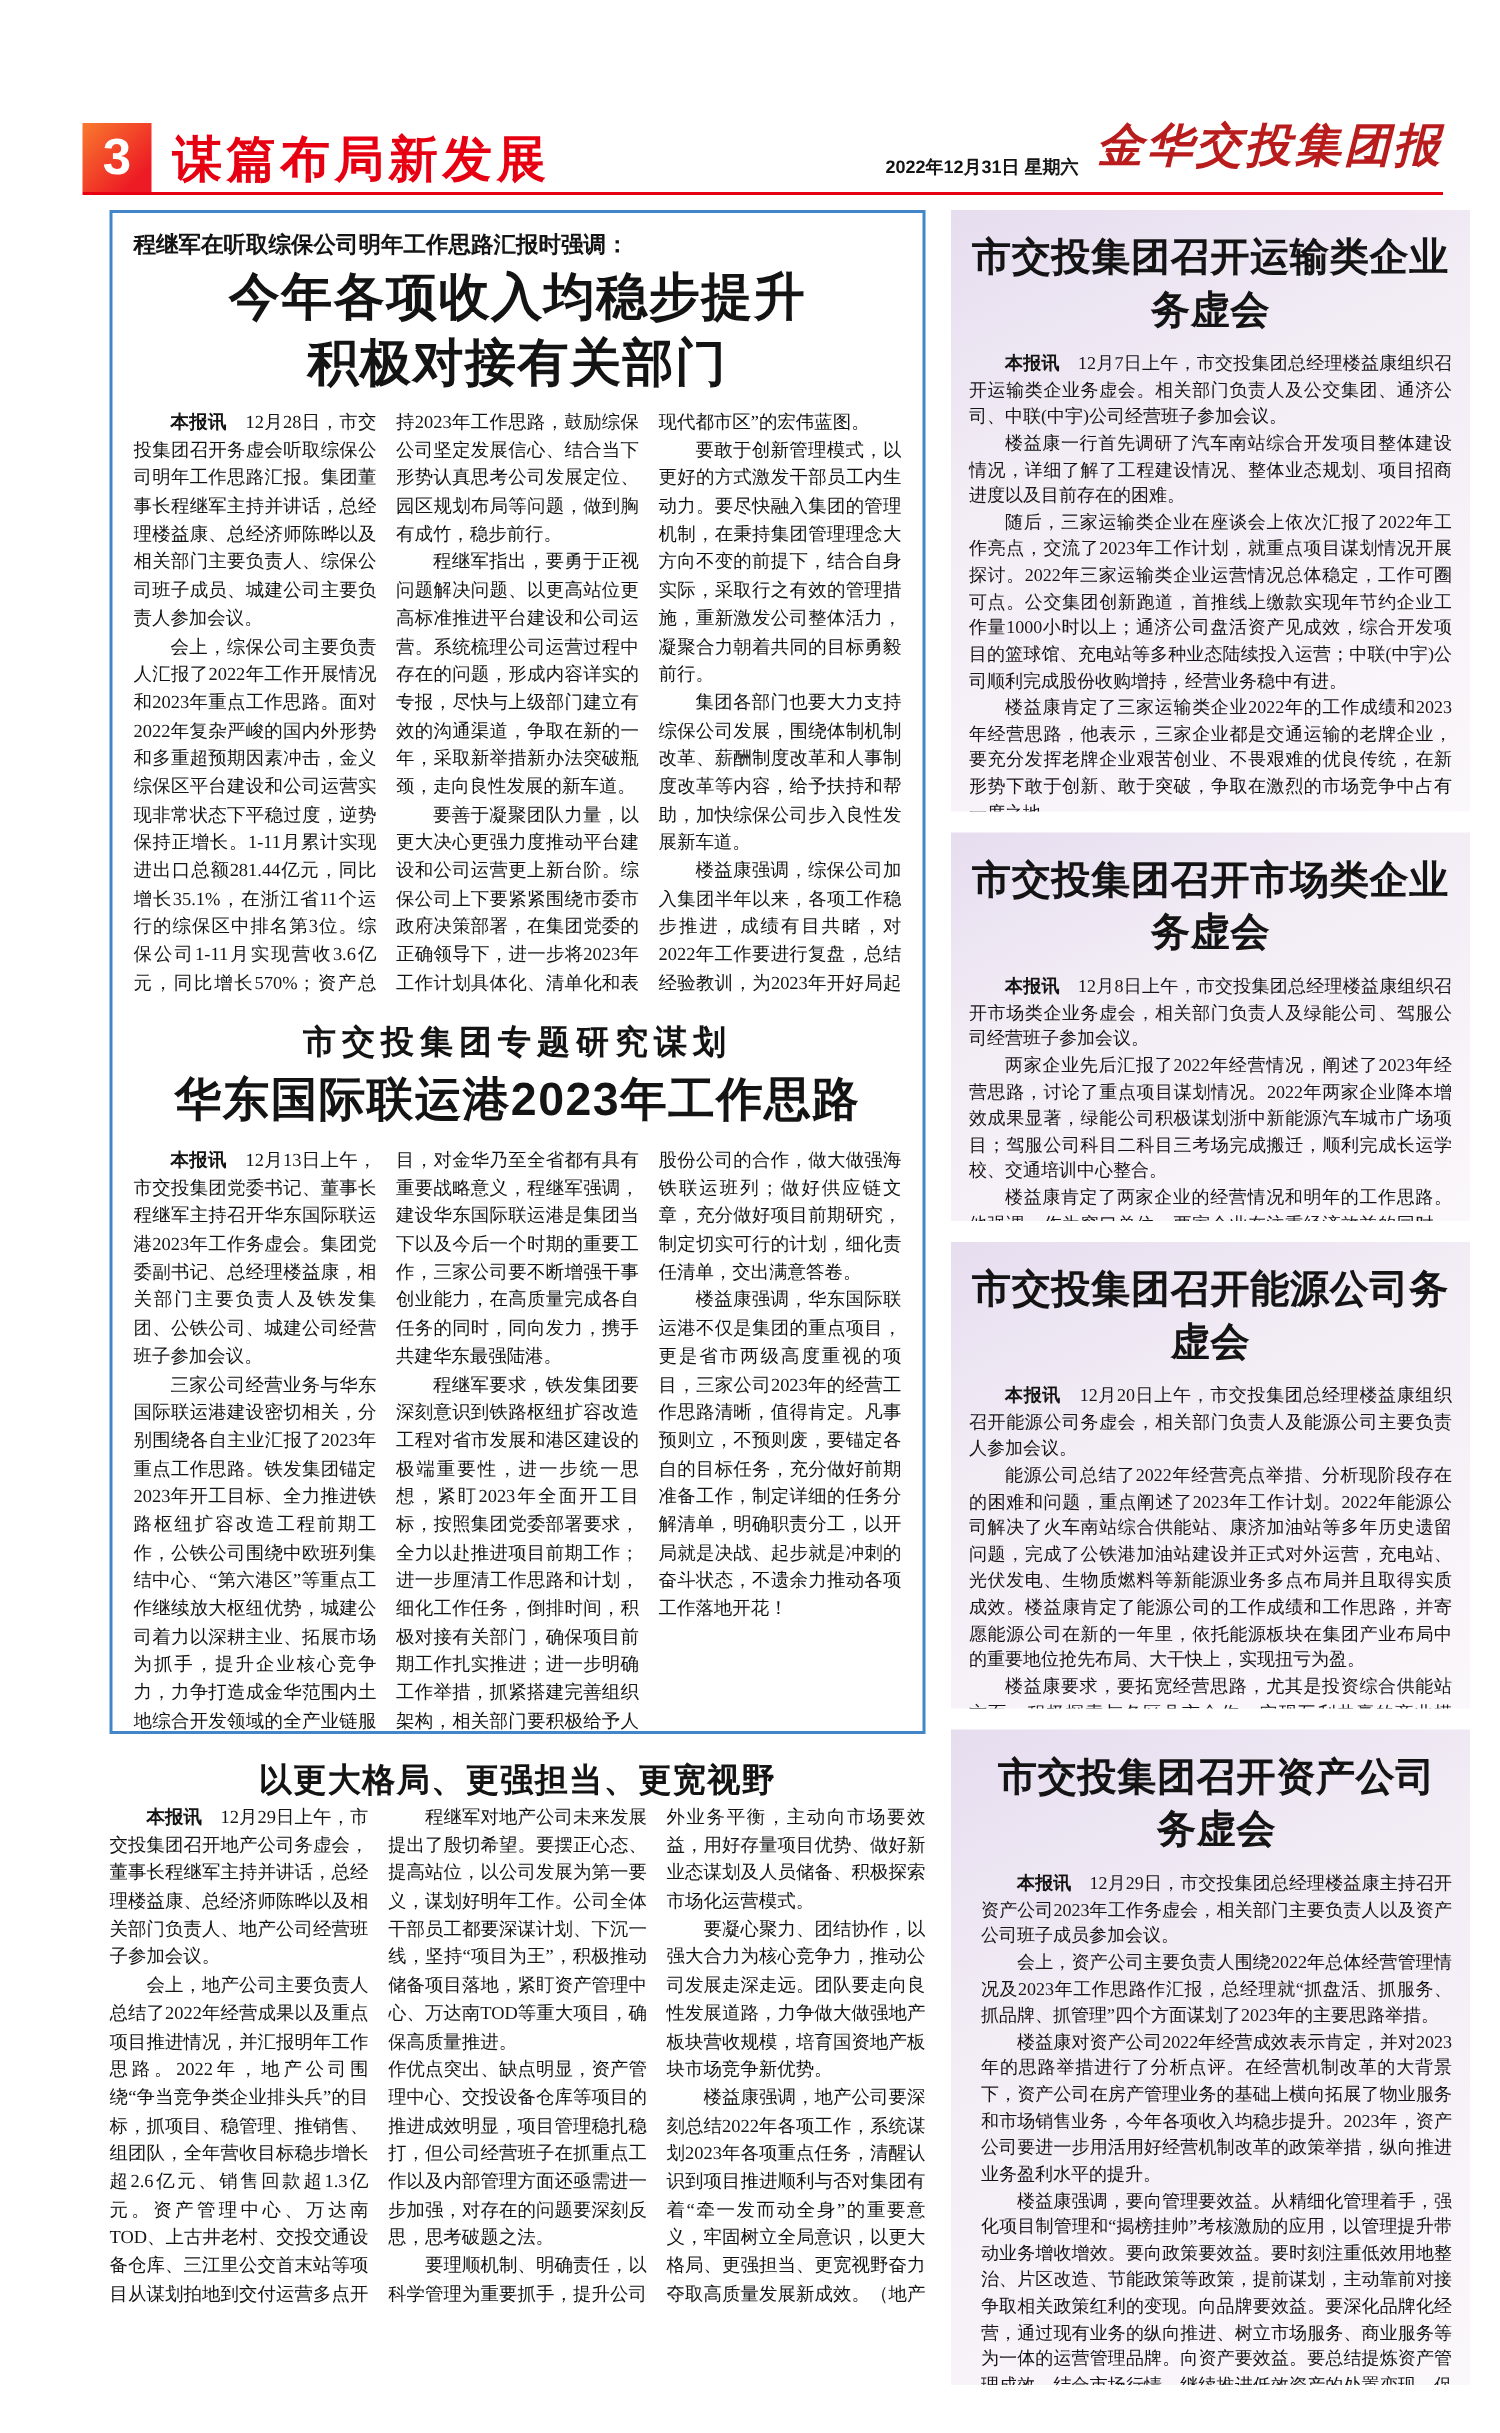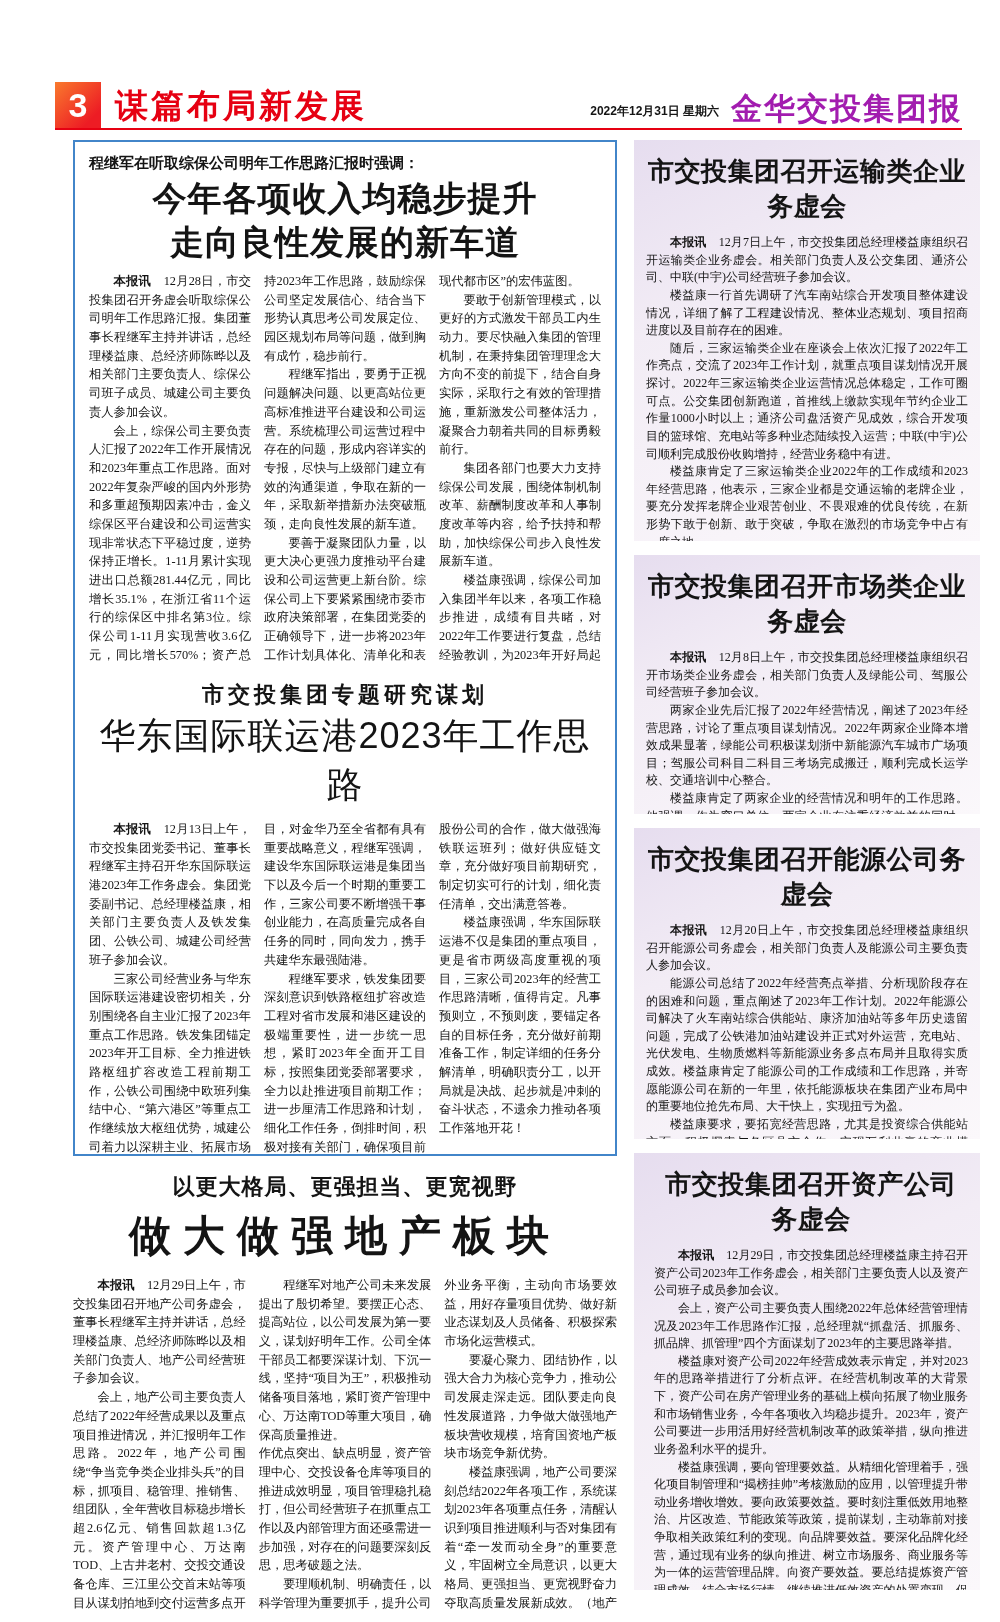--- a/index.html
+++ b/index.html
@@ -8,40 +8,40 @@
   
   .header{position:absolute;top:80px;left:55px;width:907px;height:50px;
           border-bottom:2px solid #e60012;display:flex;align-items:flex-end;box-sizing:border-box;}
   .pagenum{width:46px;height:46px;background:linear-gradient(135deg,#f97a2e 0%,#ed1c24 80%);
            color:#fff;font-family:"Liberation Sans","DejaVu Sans",sans-serif;font-weight:bold;
            font-size:34px;display:flex;align-items:center;justify-content:center;}
   .section-title{color:#e60012;font-family:"Liberation Sans","DejaVu Sans",sans-serif;
            font-weight:900;font-size:33px;margin-left:14px;letter-spacing:3px;line-height:1;padding-bottom:6px;}
   .header-right{margin-left:auto;display:flex;align-items:flex-end;gap:12px;}
   .date{font-family:"Liberation Sans","DejaVu Sans",sans-serif;font-size:12px;font-weight:bold;padding-bottom:8px;white-space:nowrap;}
-  .masthead{color:#a21caf;font-size:31px;font-weight:bold;
-           font-family:"Liberation Serif","DejaVu Serif",serif;letter-spacing:2px;line-height:1;padding-bottom:4px;white-space:nowrap;}
+  .masthead{color:#b91c1c;font-size:31px;font-weight:bold;font-style:italic;
+           font-family:"Liberation Serif","DejaVu Serif",serif;letter-spacing:2px;line-height:1;padding-bottom:16px;white-space:nowrap;}
   
   .main{position:absolute;top:140px;left:55px;width:907px;display:flex;gap:17px;}
   .left-col{width:544px;flex:0 0 544px;margin-left:18px;}
   .right-col{width:346px;flex:0 0 346px;display:flex;flex-direction:column;}
   
   .blue-box{border:2px solid #4285c9;box-sizing:border-box;height:1016px;overflow:hidden;padding:10px 14px 6px;}
   .kicker-a{font-family:"Liberation Sans","DejaVu Sans",sans-serif;font-weight:bold;font-size:15px;margin:2px 0 4px;}
   .headline-a{text-align:center;font-family:"Liberation Sans","DejaVu Sans",sans-serif;font-weight:900;
               font-size:34px;line-height:1.28;letter-spacing:1px;margin:0 0 8px;}
   .body3{display:flex;gap:13px;overflow:hidden;}
   .body-a{height:392px;}
   .bcol{flex:1;font-size:12.3px;line-height:1.52;text-align:justify;overflow:hidden;}
   .para{margin:0;text-indent:2em;}
   .para.cont{text-indent:0;}
   .para b{font-family:"Liberation Sans","DejaVu Sans",sans-serif;}
   .kicker-b{text-align:center;font-size:22px;font-weight:bold;margin:16px 0 2px;letter-spacing:4px;}
-  .headline-b{text-align:center;font-family:"Liberation Sans","DejaVu Sans",sans-serif;font-weight:400;
-              font-size:36px;margin:2px 0 10px;letter-spacing:1px;}
+  .headline-b{text-align:center;font-family:"Liberation Sans","DejaVu Sans",sans-serif;font-weight:700;
+              font-size:31px;margin:2px 0 10px;letter-spacing:1px;}
   .body-b{height:406px;}
   
   .article-c{margin-top:16px;}
   .kicker-c{text-align:center;font-family:"Liberation Sans","DejaVu Sans",sans-serif;font-size:22px;
             font-weight:600;letter-spacing:1px;margin:0;}
   .headline-c{text-align:center;font-size:42px;font-weight:bold;letter-spacing:12px;margin:6px 0 12px;}
   .body-c{height:336px;}
   
   .rblock{background:linear-gradient(155deg,#e6ddef 0%,#f2ecf5 35%,#fbf8fb 100%);
           box-sizing:border-box;padding:12px 12px 8px;margin-bottom:14px;overflow:hidden;}
@@ -67,21 +67,21 @@
   <div class="main">
 
     <div class="left-col">
 
       <div class="blue-box">
 
         <div>
           <p class="kicker-a">程继军在听取综保公司明年工作思路汇报时强调：</p>
           <div class="headline-a">
             <div>今年各项收入均稳步提升</div>
-            <div>走向良性发展的新车道</div>
+            <div>积极对接有关部门</div>
           </div>
           <div class="body3 body-a">
             <div class="bcol">
                 <p class="para"><b>本报讯　</b>12月28日，市交投集团召开务虚会听取综保公司明年工作思路汇报。集团董事长程继军主持并讲话，总经理楼益康、总经济师陈晔以及相关部门主要负责人、综保公司班子成员、城建公司主要负责人参加会议。</p>
                 <p class="para">会上，综保公司主要负责人汇报了2022年工作开展情况和2023年重点工作思路。面对2022年复杂严峻的国内外形势和多重超预期因素冲击，金义综保区平台建设和公司运营实现非常状态下平稳过度，逆势保持正增长。1-11月累计实现进出口总额281.44亿元，同比增长35.1%，在浙江省11个运行的综保区中排名第3位。综保公司1-11月实现营收3.6亿元，同比增长570%；资产总额33.68亿元，同比增长26%；成功争取专项资金6亿元，金融工具2.4亿元。</p>
               </div>
             <div class="bcol">
                 <p class="para cont">持2023年工作思路，鼓励综保公司坚定发展信心、结合当下形势认真思考公司发展定位、园区规划布局等问题，做到胸有成竹，稳步前行。</p>
                 <p class="para">程继军指出，要勇于正视问题解决问题、以更高站位更高标准推进平台建设和公司运营。系统梳理公司运营过程中存在的问题，形成内容详实的专报，尽快与上级部门建立有效的沟通渠道，争取在新的一年，采取新举措新办法突破瓶颈，走向良性发展的新车道。</p>
                 <p class="para">要善于凝聚团队力量，以更大决心更强力度推动平台建设和公司运营更上新台阶。综保公司上下要紧紧围绕市委市政府决策部署，在集团党委的正确领导下，进一步将2023年工作计划具体化、清单化和表格化，与城建公司联动，稳步推进园区J、TU、G等地块的建设，提升平台硬实力，助力金华实现“打造国际枢纽城、奋进</p>
@@ -111,21 +111,20 @@
                 <p class="para cont">股份公司的合作，做大做强海铁联运班列；做好供应链文章，充分做好项目前期研究，制定切实可行的计划，细化责任清单，交出满意答卷。</p>
                 <p class="para">楼益康强调，华东国际联运港不仅是集团的重点项目，更是省市两级高度重视的项目，三家公司2023年的经营工作思路清晰，值得肯定。凡事预则立，不预则废，要锚定各自的目标任务，充分做好前期准备工作，制定详细的任务分解清单，明确职责分工，以开局就是决战、起步就是冲刺的奋斗状态，不遗余力推动各项工作落地开花！</p>
               </div>
           </div>
         </div>
 
       </div>
 
       <div class="article-c">
         <p class="kicker-c">以更大格局、更强担当、更宽视野</p>
-        <div class="headline-c">做大做强地产板块</div>
         <div class="body3 body-c">
           <div class="bcol">
               <p class="para"><b>本报讯　</b>12月29日上午，市交投集团召开地产公司务虚会，董事长程继军主持并讲话，总经理楼益康、总经济师陈晔以及相关部门负责人、地产公司经营班子参加会议。</p>
               <p class="para">会上，地产公司主要负责人总结了2022年经营成果以及重点项目推进情况，并汇报明年工作思路。2022年，地产公司围绕“争当竞争类企业排头兵”的目标，抓项目、稳管理、推销售、组团队，全年营收目标稳步增长超2.6亿元、销售回款超1.3亿元。资产管理中心、万达南TOD、上古井老村、交投交通设备仓库、三江里公交首末站等项目从谋划拍地到交付运营多点开花，成果陆续显现。</p>
             </div>
           <div class="bcol">
               <p class="para">程继军对地产公司未来发展提出了殷切希望。要摆正心态、提高站位，以公司发展为第一要义，谋划好明年工作。公司全体干部员工都要深谋计划、下沉一线，坚持“项目为王”，积极推动储备项目落地，紧盯资产管理中心、万达南TOD等重大项目，确保高质量推进。</p>
               <p class="para cont">作优点突出、缺点明显，资产管理中心、交投设备仓库等项目的推进成效明显，项目管理稳扎稳打，但公司经营班子在抓重点工作以及内部管理方面还亟需进一步加强，对存在的问题要深刻反思，思考破题之法。</p>
               <p class="para">要理顺机制、明确责任，以科学管理为重要抓手，提升公司工作效能。始终以充分竞争为目标，以经济效益为第一要务，重视集团内</p>
             </div>

